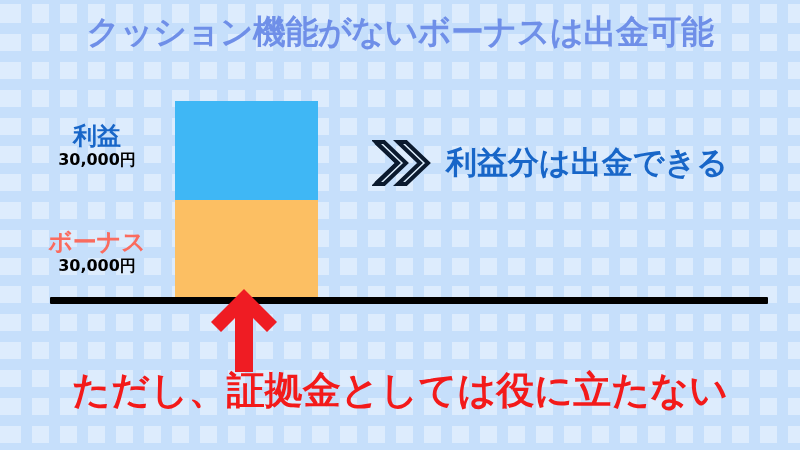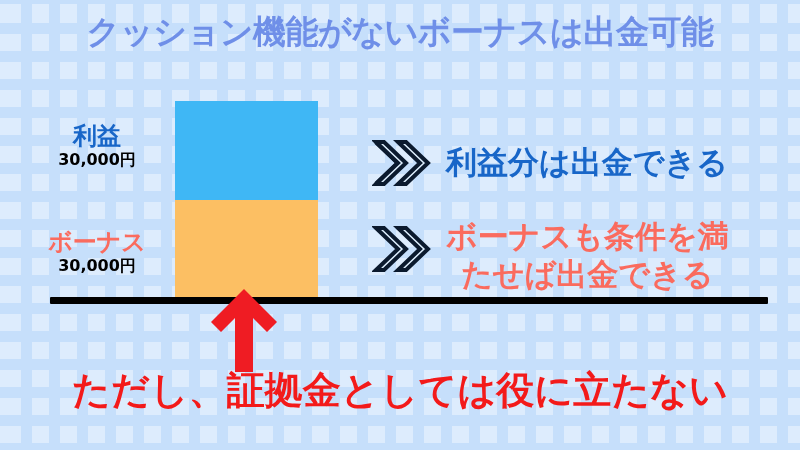--- a/index.html
+++ b/index.html
@@ -215,28 +215,20 @@
 
   <div class="callout row1">
     <svg class="chev" viewBox="0 0 60 54" aria-hidden="true">
       <path d="M4 6 L26 27 L4 48" fill="none" stroke="#0b1a2e" stroke-width="4.5" stroke-linejoin="miter" stroke-linecap="butt"></path>
       <path d="M4 6 L26 27 L4 48 L12 48 L34 27 L12 6 Z" fill="#ddeefd" stroke="#0b1a2e" stroke-width="4" stroke-linejoin="miter"></path>
       <path d="M26 6 L48 27 L26 48 L34 48 L56 27 L34 6 Z" fill="#ddeefd" stroke="#0b1a2e" stroke-width="4" stroke-linejoin="miter"></path>
     </svg>
     <div class="callout-text blue">利益分は出金できる</div>
   </div>
 
-  <div class="callout row2">
-    <svg class="chev" viewBox="0 0 60 54" aria-hidden="true">
-      <path d="M4 6 L26 27 L4 48 L12 48 L34 27 L12 6 Z" fill="#ddeefd" stroke="#0b1a2e" stroke-width="4" stroke-linejoin="miter"></path>
-      <path d="M26 6 L48 27 L26 48 L34 48 L56 27 L34 6 Z" fill="#ddeefd" stroke="#0b1a2e" stroke-width="4" stroke-linejoin="miter"></path>
-    </svg>
-    <div class="callout-text coral">ボーナスも条件を満
-たせば出金できる</div>
-  </div>
 
   <svg class="up-arrow" viewBox="0 0 70 86" aria-hidden="true">
     <path d="M35 3 L68 36 L58 46 L44 32 L44 86 L26 86 L26 32 L12 46 L2 36 Z" fill="#ef1c23"></path>
   </svg>
 
   <div class="bottom-caption">ただし、証拠金としては役に立たない</div>
 
 </div>
 
 </body></html>

